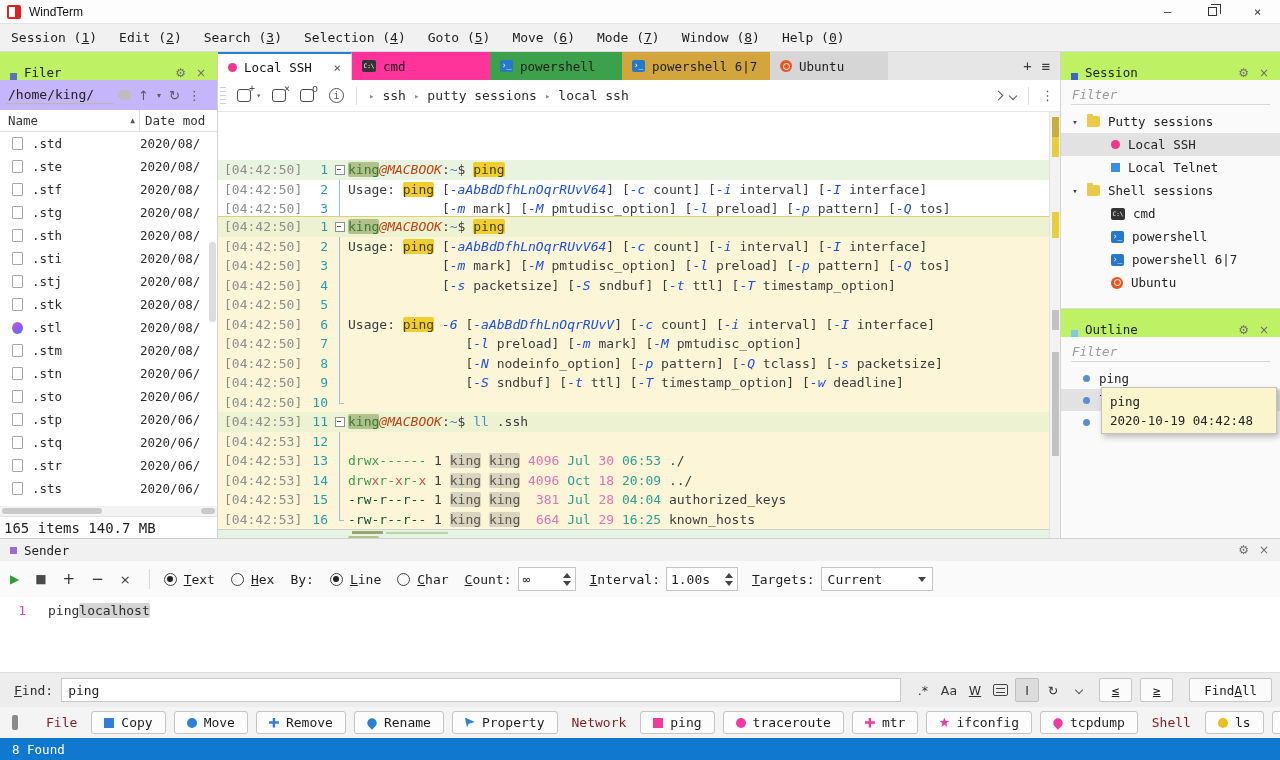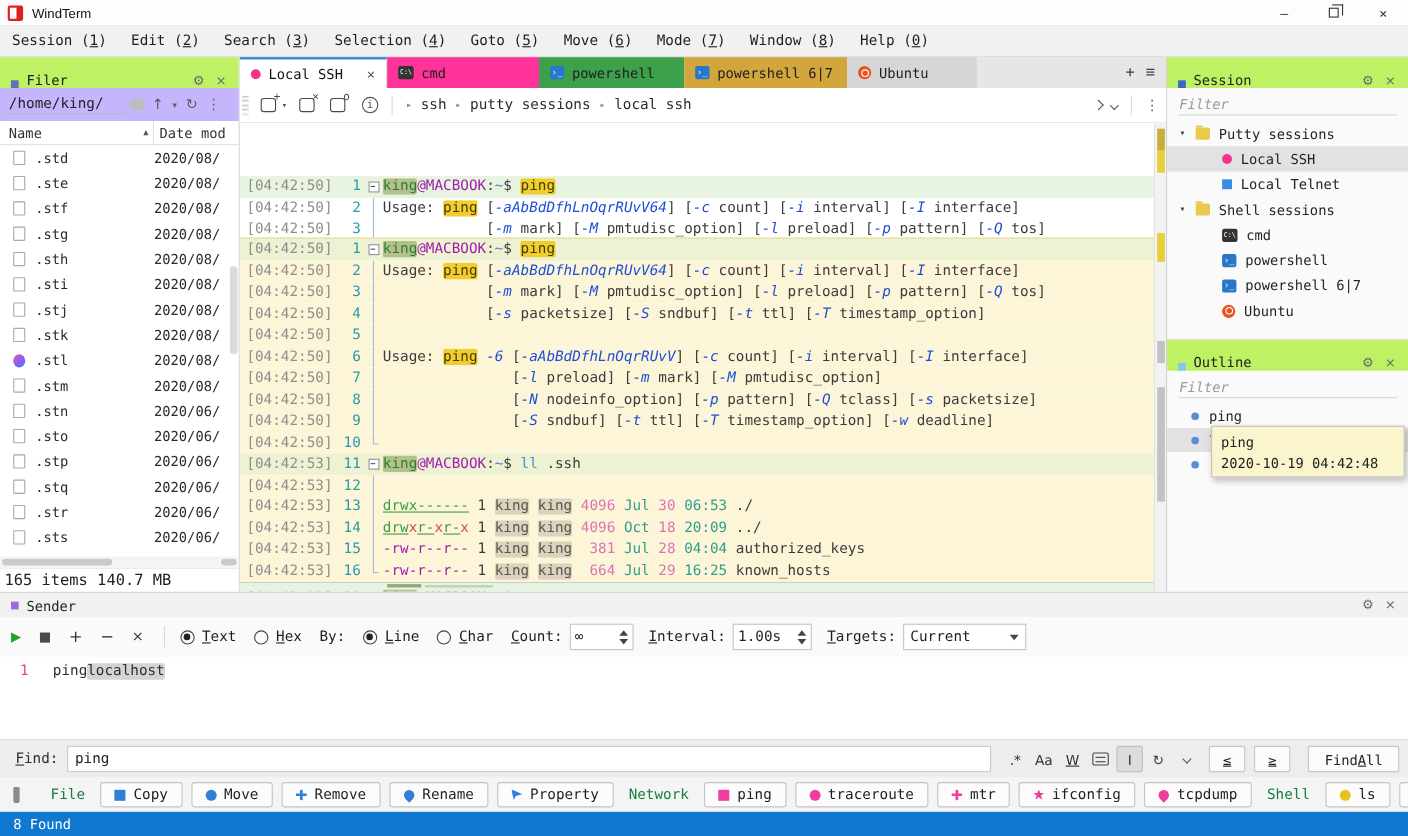--- a/index.html
+++ b/index.html
@@ -109,27 +109,27 @@
   .t-text { flex:1; overflow:hidden; }
   .hot { color:#ee3f9f !important; }
   .bg-pg { background:#e9f4e0; } .bg-pw { background:#fff; }
   .bg-yb { background:#fcf5d8; } .bg-yp { background:#edf2d2; }
   .bg-pg2 { background:#e6f3e3; } .bg-cl { background:#fbfaff; }
   .f-start::before { content:""; position:absolute; left:3px; top:5px; width:8px; height:8px; border:1px solid #8f8f8f; background:#fff; }
   .f-start::after { content:""; position:absolute; left:5px; top:8.5px; width:4px; height:1.2px; background:#555; }
   .f-mid::before { content:""; position:absolute; left:7px; top:0; width:1px; height:100%; background:#9bbede; }
   .f-end::before { content:""; position:absolute; left:7px; top:0; width:1px; height:10px; background:#9bbede; }
   .f-end::after { content:""; position:absolute; left:7px; top:10px; width:5px; height:1px; background:#9bbede; }
-  .t-d { color:#3c3c3c; } .t-g { color:#a21caf; }
+  .t-d { color:#3c3c3c; } .t-g { color:#c2410c;font-style:italic; }
   .t-khl { color:#2f7d35; background:#b4c089; border-radius:2px; }
   .t-kbox { color:#5c564a; background:#d9d3bf; border-radius:2px; }
   .t-phl { color:#4a3c00; background:#f0ce30; border-radius:2px; }
   .t-fl { color:#1d4ed8; font-style:italic; }
   .t-tl { color:#4a80cc; } .t-num2 { color:#dc74b4; } .t-mon { color:#2f9e8f; }
-  .t-perm { color:#3d9e43;text-decoration:underline; } .t-px { color:#d25050; } .t-po { color:#a21caf; }
+  .t-perm { color:#3d9e43; } .t-px { color:#d25050; } .t-po { color:#14532d; }
   .t-dim { color:#a8a89a; } .t-cmd { color:#4a8fd4; }
   .t-cur { display:inline-block; width:8px; height:15px; border:1.5px solid #e2a43c; border-radius:1px; vertical-align:-3px; }
   .t-sliver { height:5px; background:#e4f2e2; border-top:1px solid #cfcfcf; position:relative; overflow:hidden; }
   .t-sliver .m1 { position:absolute; left:134px; top:1px; width:31px; height:4px; background:#97a86f; }
   .t-sliver .m2 { position:absolute; left:168px; top:2px; width:62px; height:3px; background:#b9d6a6; }
   .term-scroll { position:absolute; right:0; top:0; bottom:0; width:11px; background:#f2f2f2; border-left:1px solid #e2e2e2; }
   .term-scroll .mk1 { position:absolute; left:2px; width:7px; top:5px; height:20px; background:#c9ae3a; }
   .term-scroll .mk2 { position:absolute; left:2px; width:7px; top:25px; height:20px; background:#e8cf3a; }
   .term-scroll .mk3 { position:absolute; left:2px; width:7px; top:100px; height:26px; background:#e8cf3a; }
   .term-scroll .mk4 { position:absolute; left:2px; width:7px; top:198px; height:20px; background:#c2c2c2; }
@@ -191,21 +191,21 @@
   .fbtn { height:24px; border:1px solid #c6c6c6; background:#fbfbfb; display:flex; align-items:center; justify-content:center;
     font-size:12.5px; color:#222; border-radius:2px; }
   .fbtn u { text-decoration:underline; }
   .fbtn-sm { width:34px; margin-left:8px; }
   .fbtn-all { padding:0 14px; margin-left:16px; }
 
   
   .btoolbar { position:absolute; left:0; top:707px; width:1280px; height:31px; background:#f4f4f4; display:flex; align-items:center;
     font-size:13px; padding:0 8px; gap:8px; }
   .tb-book { width:13px; height:15px; border:1.5px solid #8a8a8a; border-left:5px solid #8a8a8a; border-radius:2px; margin:0 14px 0 4px; }
-  .tb-group-label { margin:0 6px; color:#15803d; }
+  .tb-group-label { margin:0 6px; color:#7f1d1d; }
   .tb-btn { height:23px; border:1px solid #c4c4c4; background:#fcfcfc; border-radius:3px; display:flex; align-items:center;
     gap:7px; padding:0 12px; color:#1e1e1e; }
   .bi { width:10px; height:10px; display:inline-block; flex:none; }
   .bi-square { }
   .bi-circle { border-radius:50%; }
   .bi-cross { clip-path:polygon(38% 0,62% 0,62% 38%,100% 38%,100% 62%,62% 62%,62% 100%,38% 100%,38% 62%,0 62%,0 38%,38% 38%); }
   .bi-star { clip-path:polygon(50% 0,63% 35%,98% 35%,70% 57%,81% 95%,50% 72%,19% 95%,30% 57%,2% 35%,37% 35%); }
   .bi-pin { border-radius:50% 50% 50% 0; transform:rotate(-45deg) scale(.95); }
   .bi-cursor { clip-path:polygon(0 0,100% 45%,38% 62%,22% 100%); }
 

